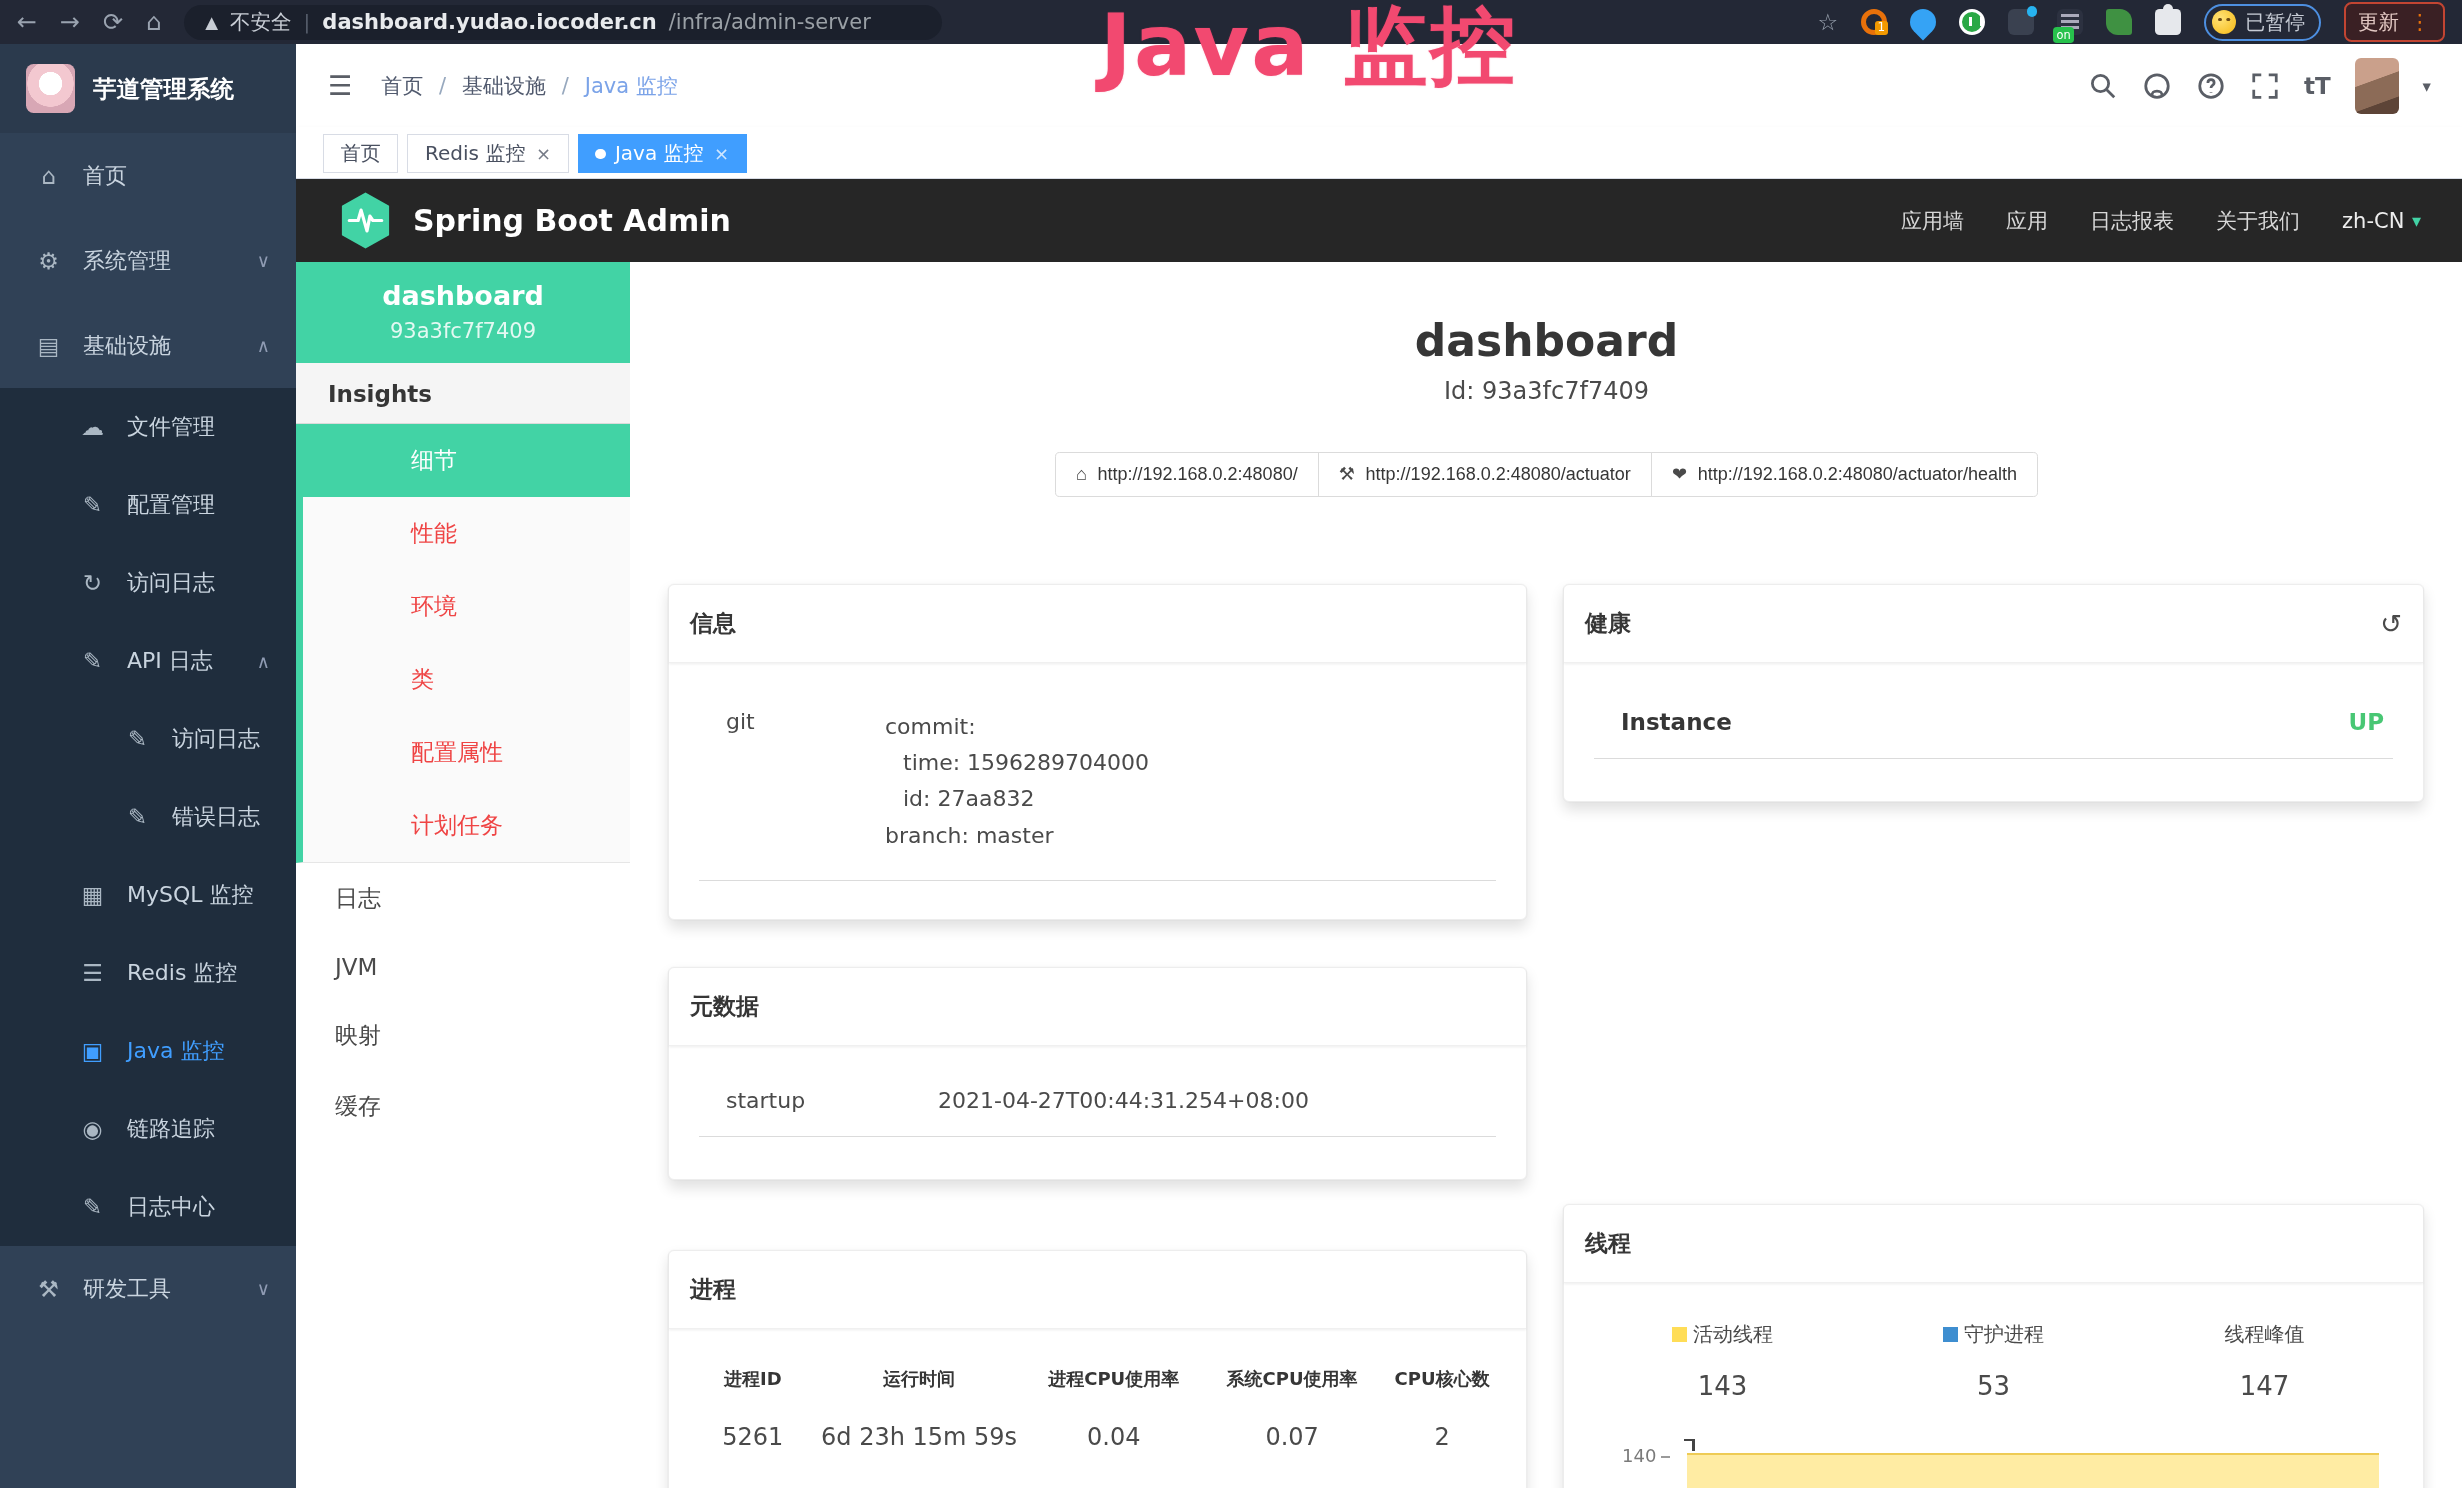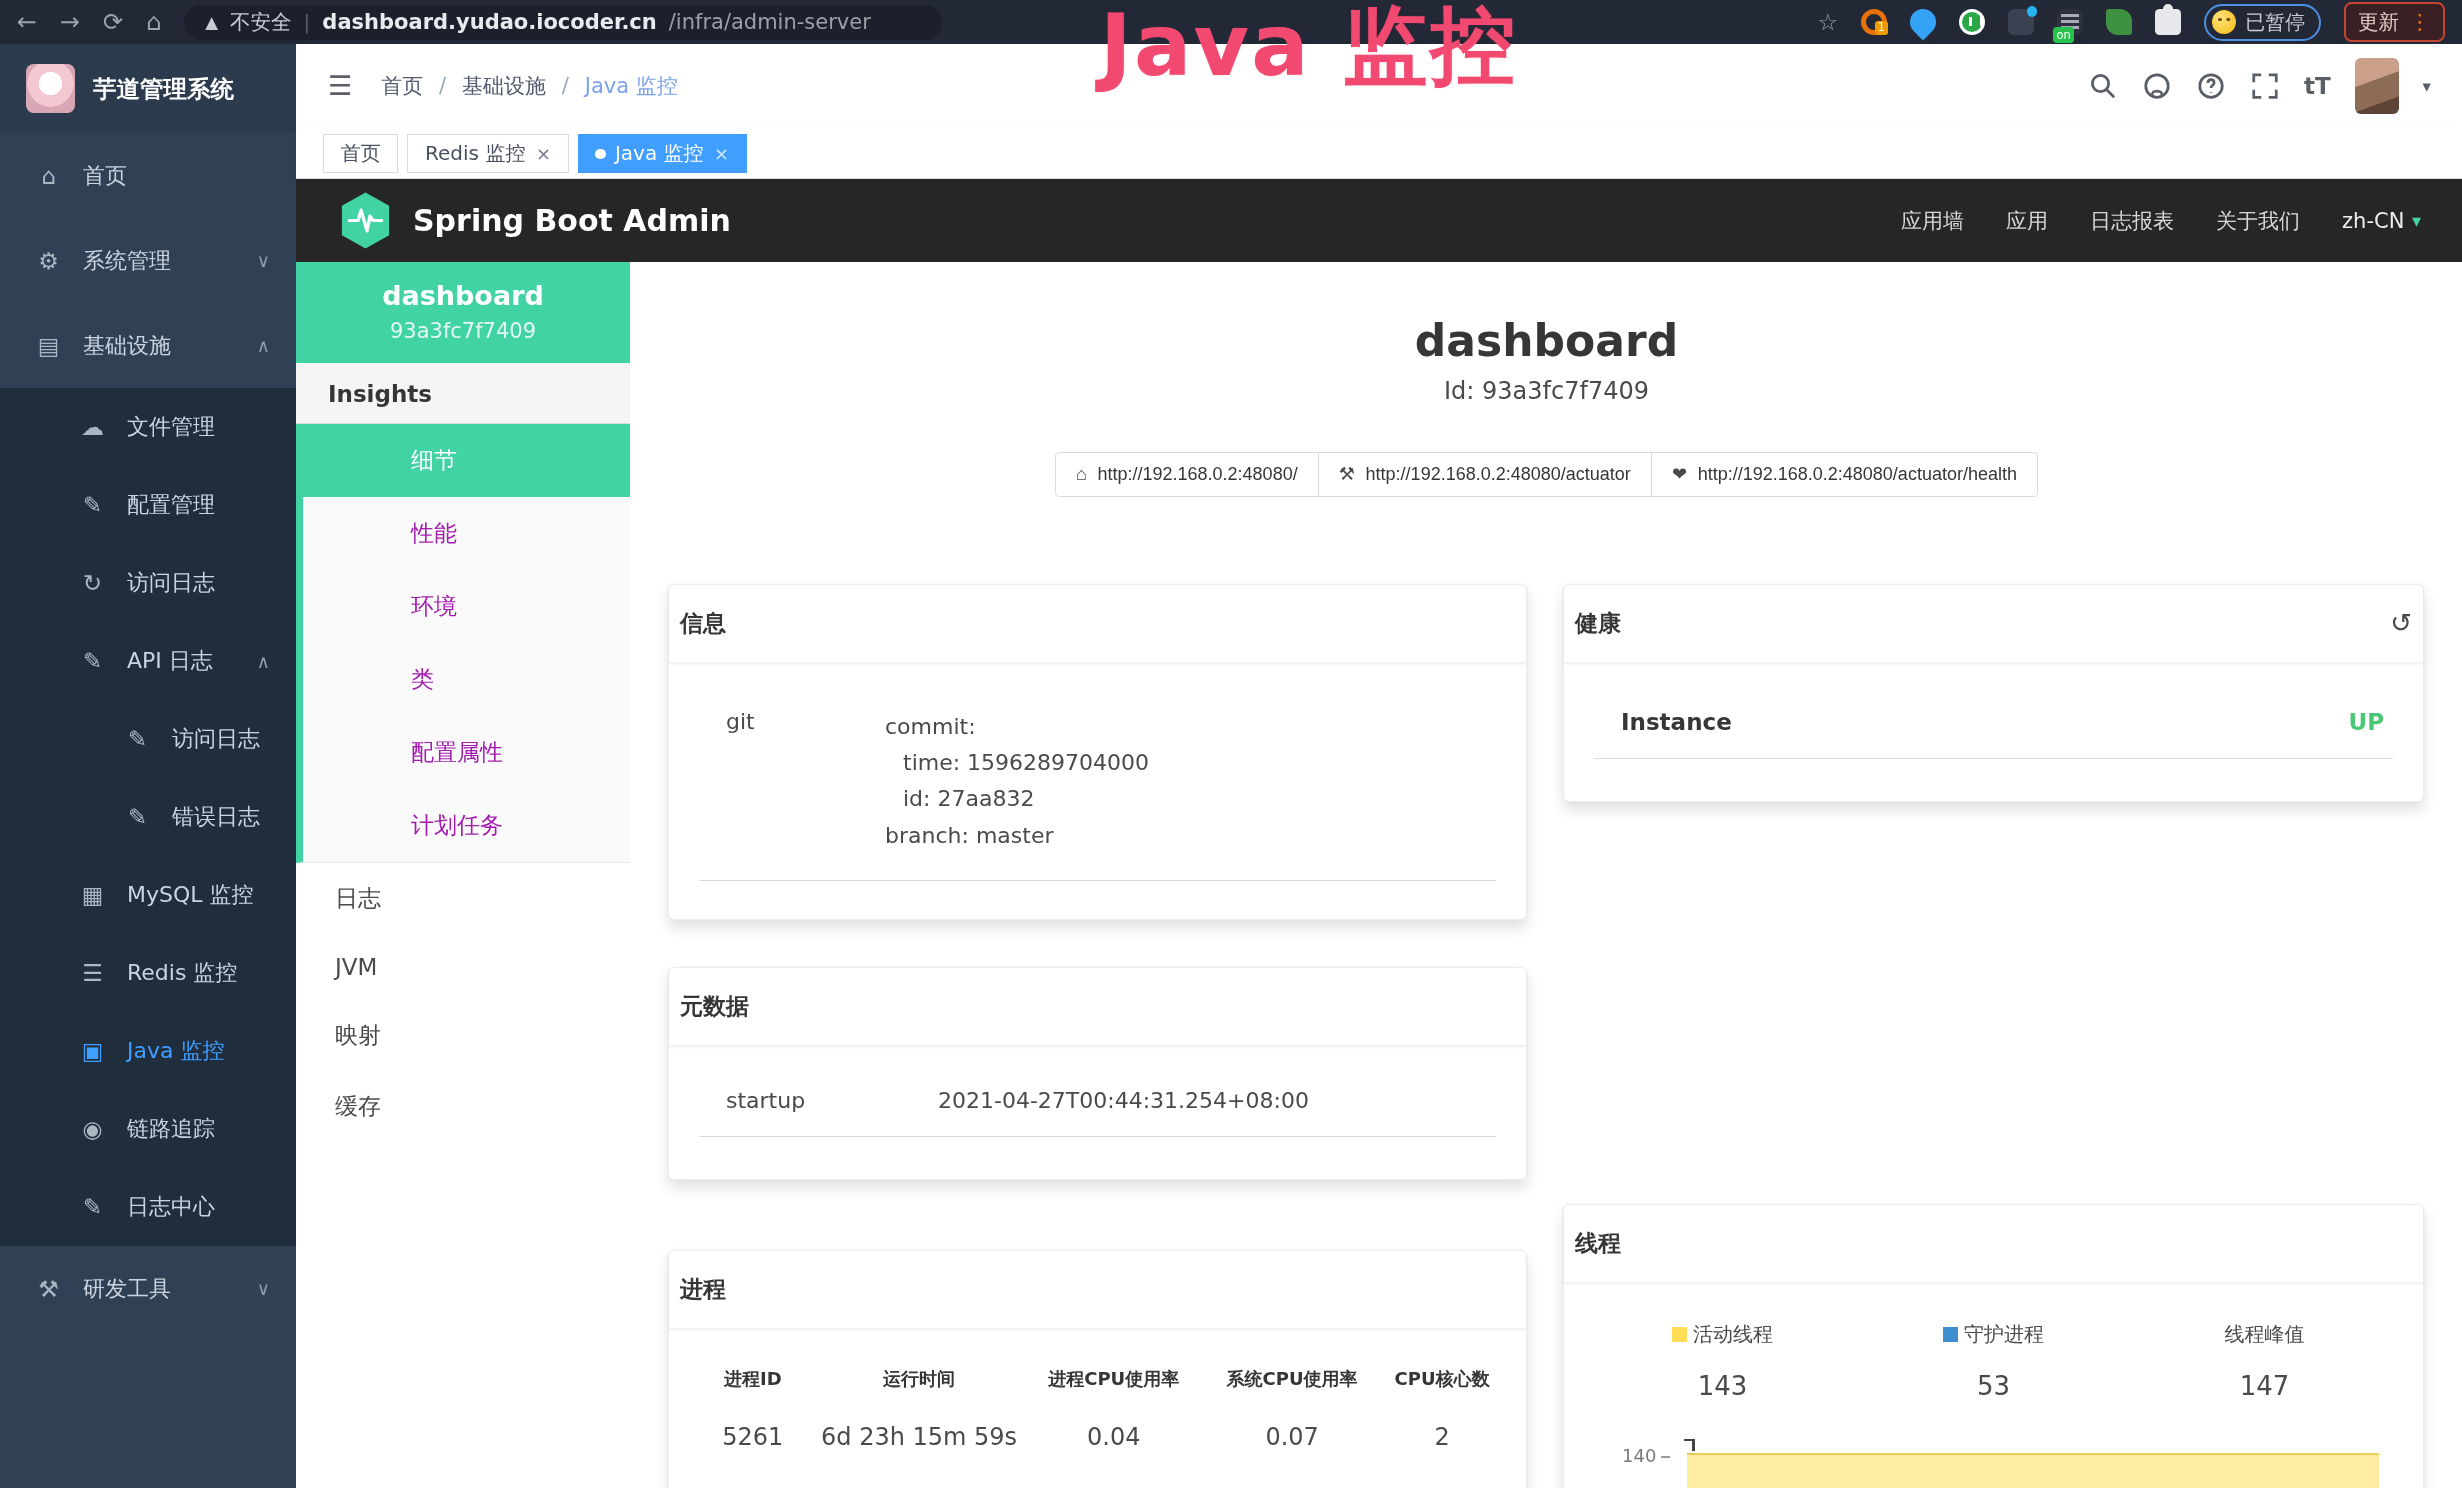--- a/index.html
+++ b/index.html
@@ -105,43 +105,43 @@
 
   
   .sba-body { flex:1; display:flex; overflow:hidden; background:#fff; }
   .sba-sidebar { width:334px; flex:0 0 auto; }
   .inst-header { background:#42d3a5; color:#fff; text-align:center; padding:18px 7.6px 20px; }
   .inst-name { font-size:27px; font-weight:700; }
   .inst-id { font-size:21px; color:rgba(255,255,255,.85); margin-top:7.6px; }
   .insights-hdr { background:#f5f5f5; border-bottom:0.8px solid #dbdbdb; font-size:23px; font-weight:700;
     color:#363636; padding:18px 0 16px 32px; }
   .submenu { background:#fafafa; border-left:7.6px solid #42d3a5; border-bottom:0.8px solid #e6e6e6; }
-  .submenu-item { font-size:23px; color:#a21caf; padding:21px 0 21px 108px; }
+  .submenu-item { font-size:23px; color:#ef4444; padding:21px 0 21px 108px; }
   .submenu-item.active { background:#42d3a5; color:#fff; }
   .side-item { font-size:23px; color:#4a4a4a; padding:20px 0 20px 39px; }
 
   
   .sba-main { flex:1; position:relative; overflow:hidden; }
   .main-title { text-align:center; margin-top:53px; font-size:44px; font-weight:600; color:#363636; }
   .main-id { text-align:center; margin-top:10.6px; font-size:24px; color:#4a4a4a; }
   .url-group { display:flex; justify-content:center; margin-top:47px; }
   .url-btn { display:flex; align-items:center; gap:10.6px; background:#fff; border:0.8px solid #dbdbdb;
     padding:10.6px 20px; font-size:18px; color:#363636; margin-left:-0.8px; }
   .url-btn:first-child { border-radius:4.6px 0 0 4.6px; margin-left:0; }
   .url-btn:last-child { border-radius:0 4.6px 4.6px 0; }
   .u-ic { font-size:18px; color:#4a4a4a; }
 
   .cards { display:flex; margin:87px 39px 0 38px; gap:36px; align-items:flex-start; }
   .col { display:flex; flex-direction:column; }
   .col-left { width:859px; }
   .col-right { width:861px; }
   .card { background:#fff; border:0.8px solid #ededed; border-radius:6px;
     box-shadow:0 7.6px 13.7px rgba(10,10,10,.12), 0 0 0 0.8px rgba(10,10,10,.02); }
-  .card-hdr { display:flex; align-items:flex-start; justify-content:space-between;
-    padding:23px 11px; border-bottom:1.5px solid #f0f0f0; box-shadow:0 1.5px 2.3px rgba(10,10,10,.06); }
+  .card-hdr { display:flex; align-items:flex-end; justify-content:space-between;
+    padding:23px 21px; border-bottom:1.5px solid #f0f0f0; box-shadow:0 1.5px 2.3px rgba(10,10,10,.06); }
   .card-title { font-size:23px; font-weight:700; color:#363636; }
   .hist-ic { font-size:26px; color:#4a4a4a; }
 
   .info-body { padding:46px 30px 38px; }
   .kv-row { display:flex; border-bottom:1.5px solid #dbdbdb; padding:0 0 26px 27px; }
   .kv-key { width:159px; flex:0 0 auto; font-size:22px; color:#4a4a4a; }
   .kv-val { font-size:22px; color:#4a4a4a; line-height:1.65; }
   .kv-line.ind { padding-left:18px; }
 
   .health-body { padding:46px 30px 42px; }

